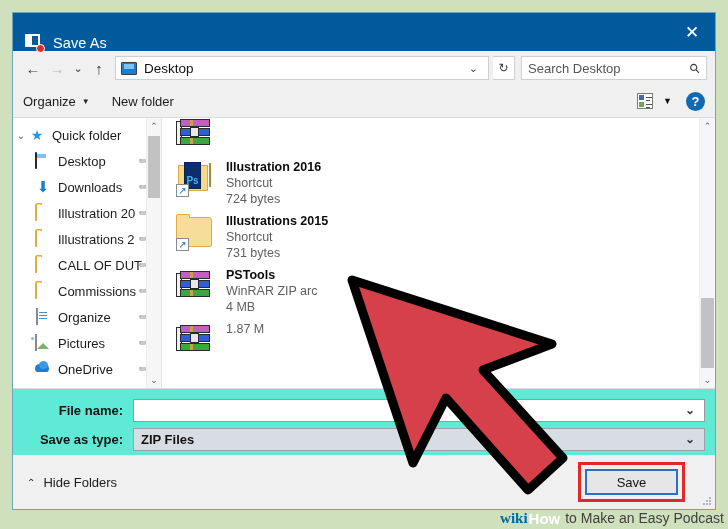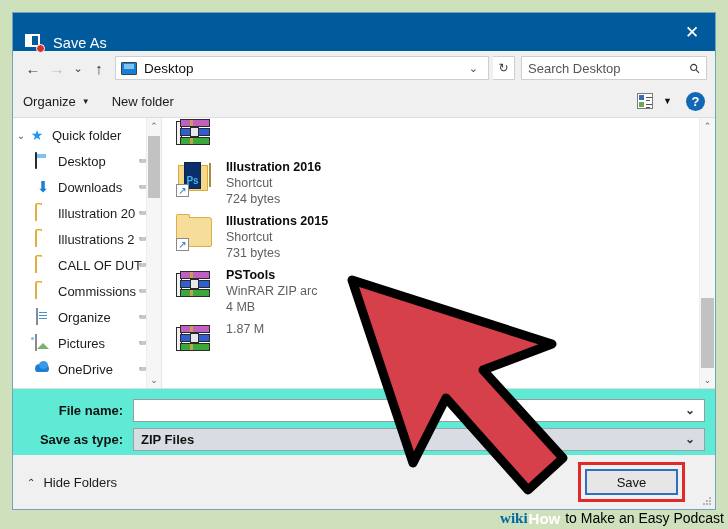--- a/index.html
+++ b/index.html
@@ -729,21 +729,21 @@
     color: #0369a1;
     font-size: 15px;
   }
   .wm-how {
     font-weight: bold;
     color: #ffffff;
     font-size: 15px;
     margin-left: 1px;
   }
   .wm-rest {
-    color: #000000;
+    color: #404040;
     font-size: 14px;
     margin-left: 5px;
   }
 </style>
 </head>
 <body>
 
 <div id="root">
 
   <div class="dialog">

